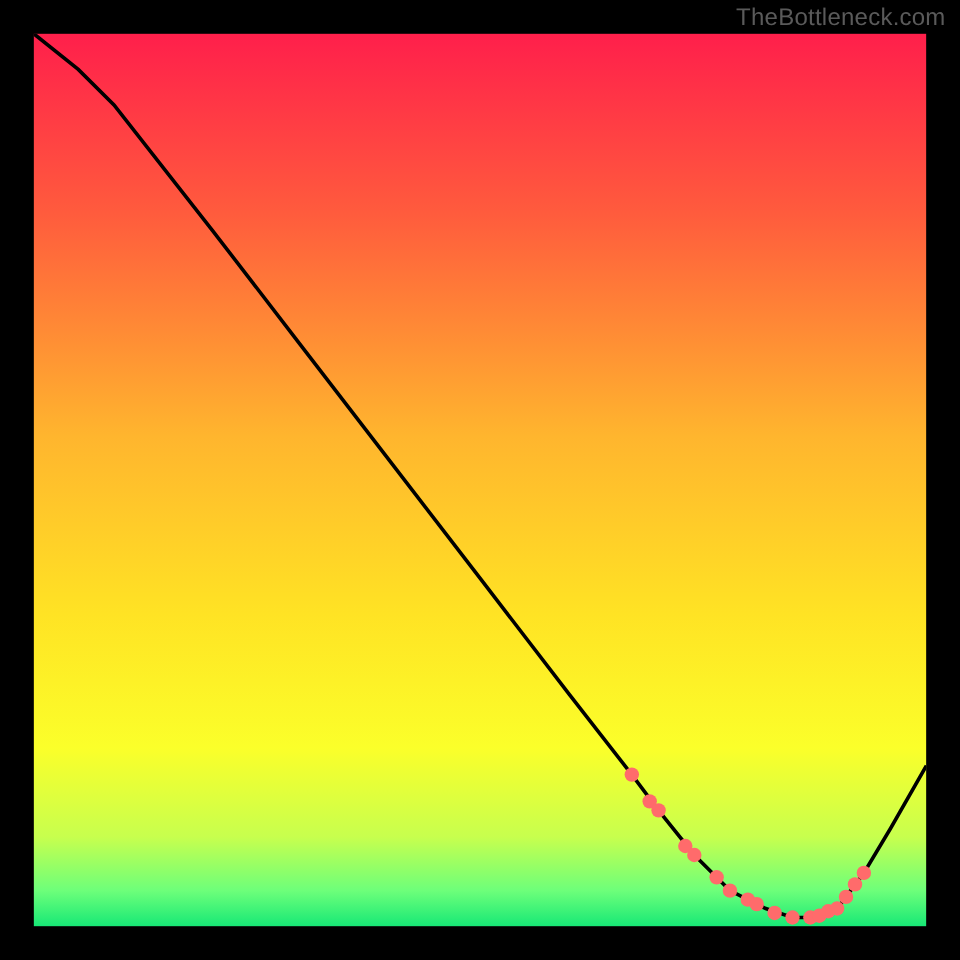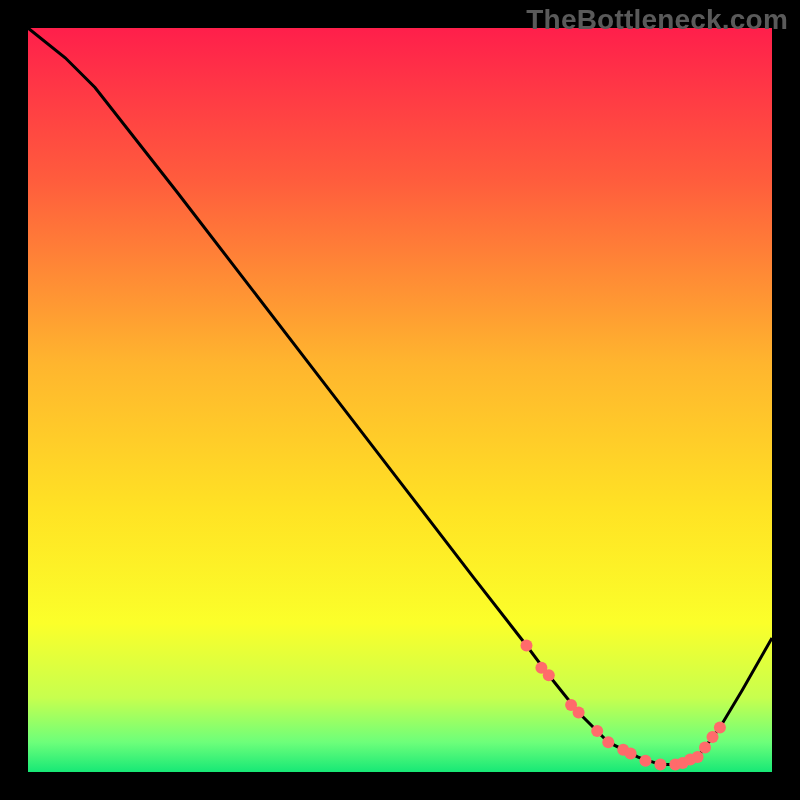--- a/index.html
+++ b/index.html
@@ -14,22 +14,22 @@
   .frame {
     position: relative;
     width: 800px;
     height: 800px;
     background: #000;
   }
   .watermark {
     position: absolute;
     top: 4px;
     right: 12px;
-    font-size: 28px;
-    font-weight: 700;
+    font-size: 20px;
+    font-weight: 400;
     color: #5a5a5a;
     letter-spacing: 0.2px;
     z-index: 10;
     user-select: none;
     text-align: center;
   }
   svg.plot {
     position: absolute;
     left: 28px;
     top: 28px;

